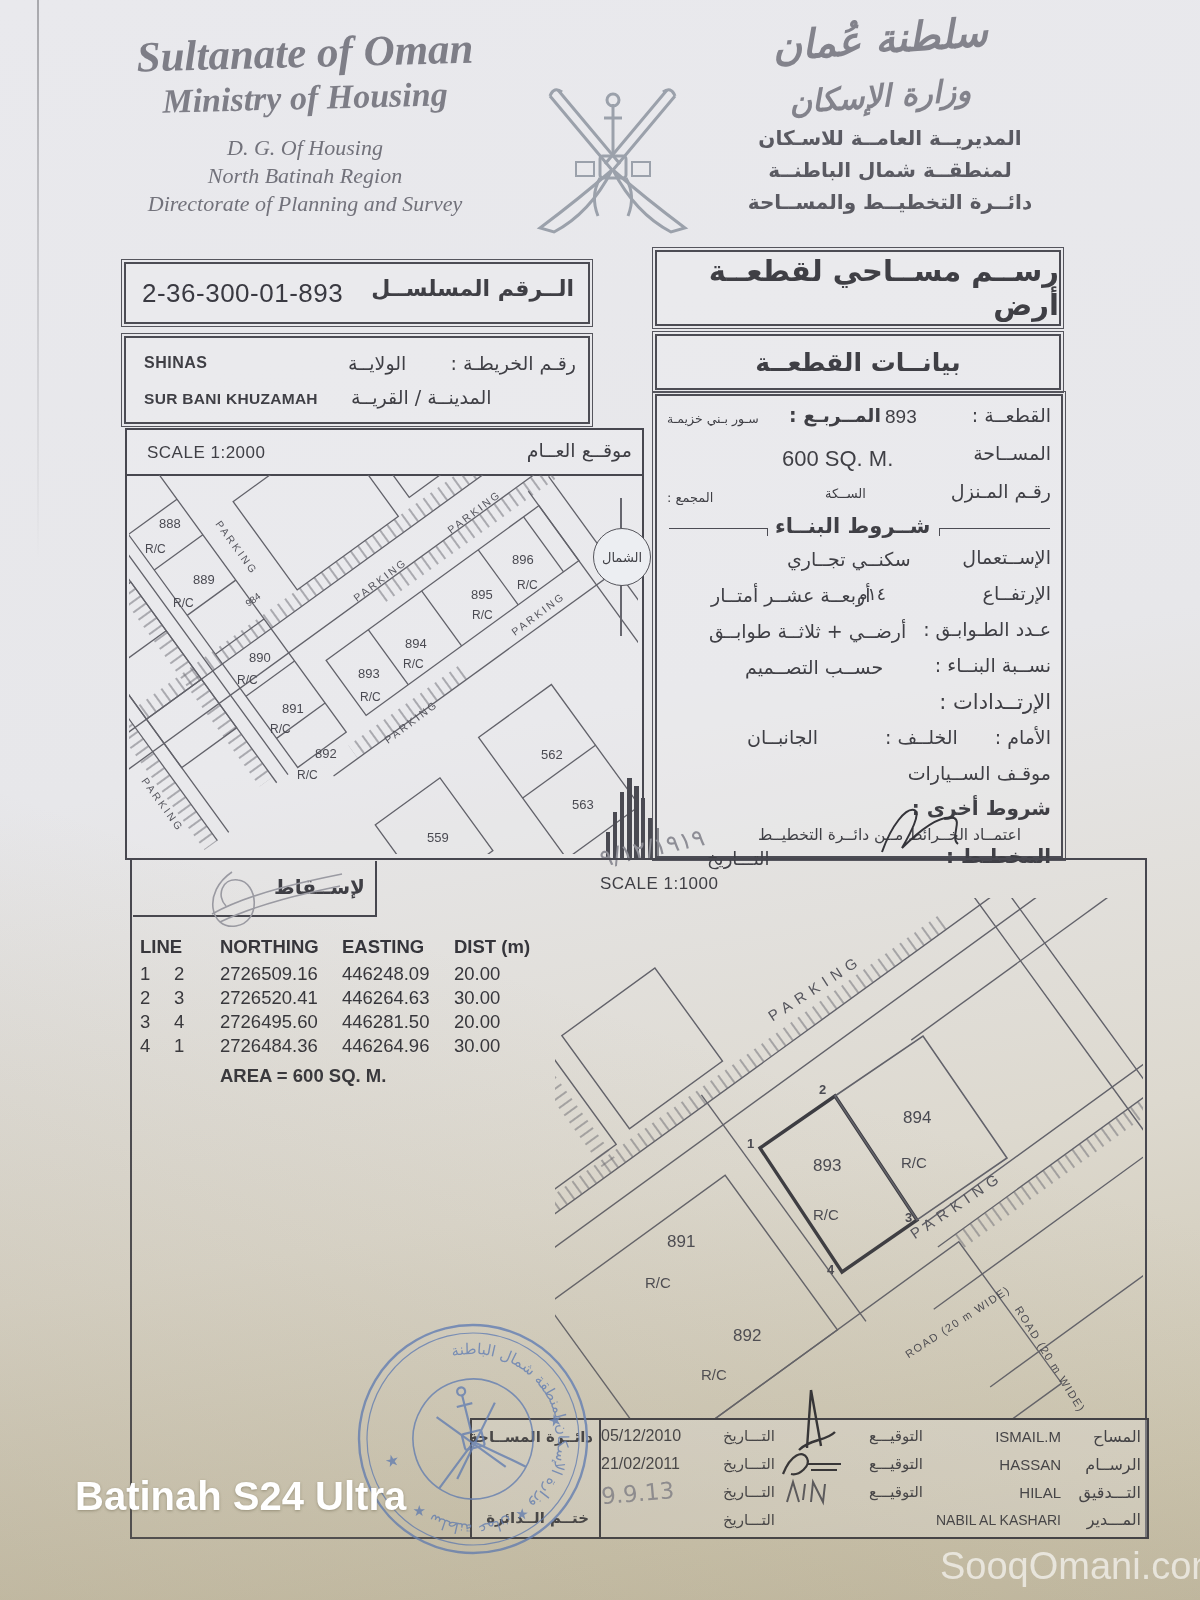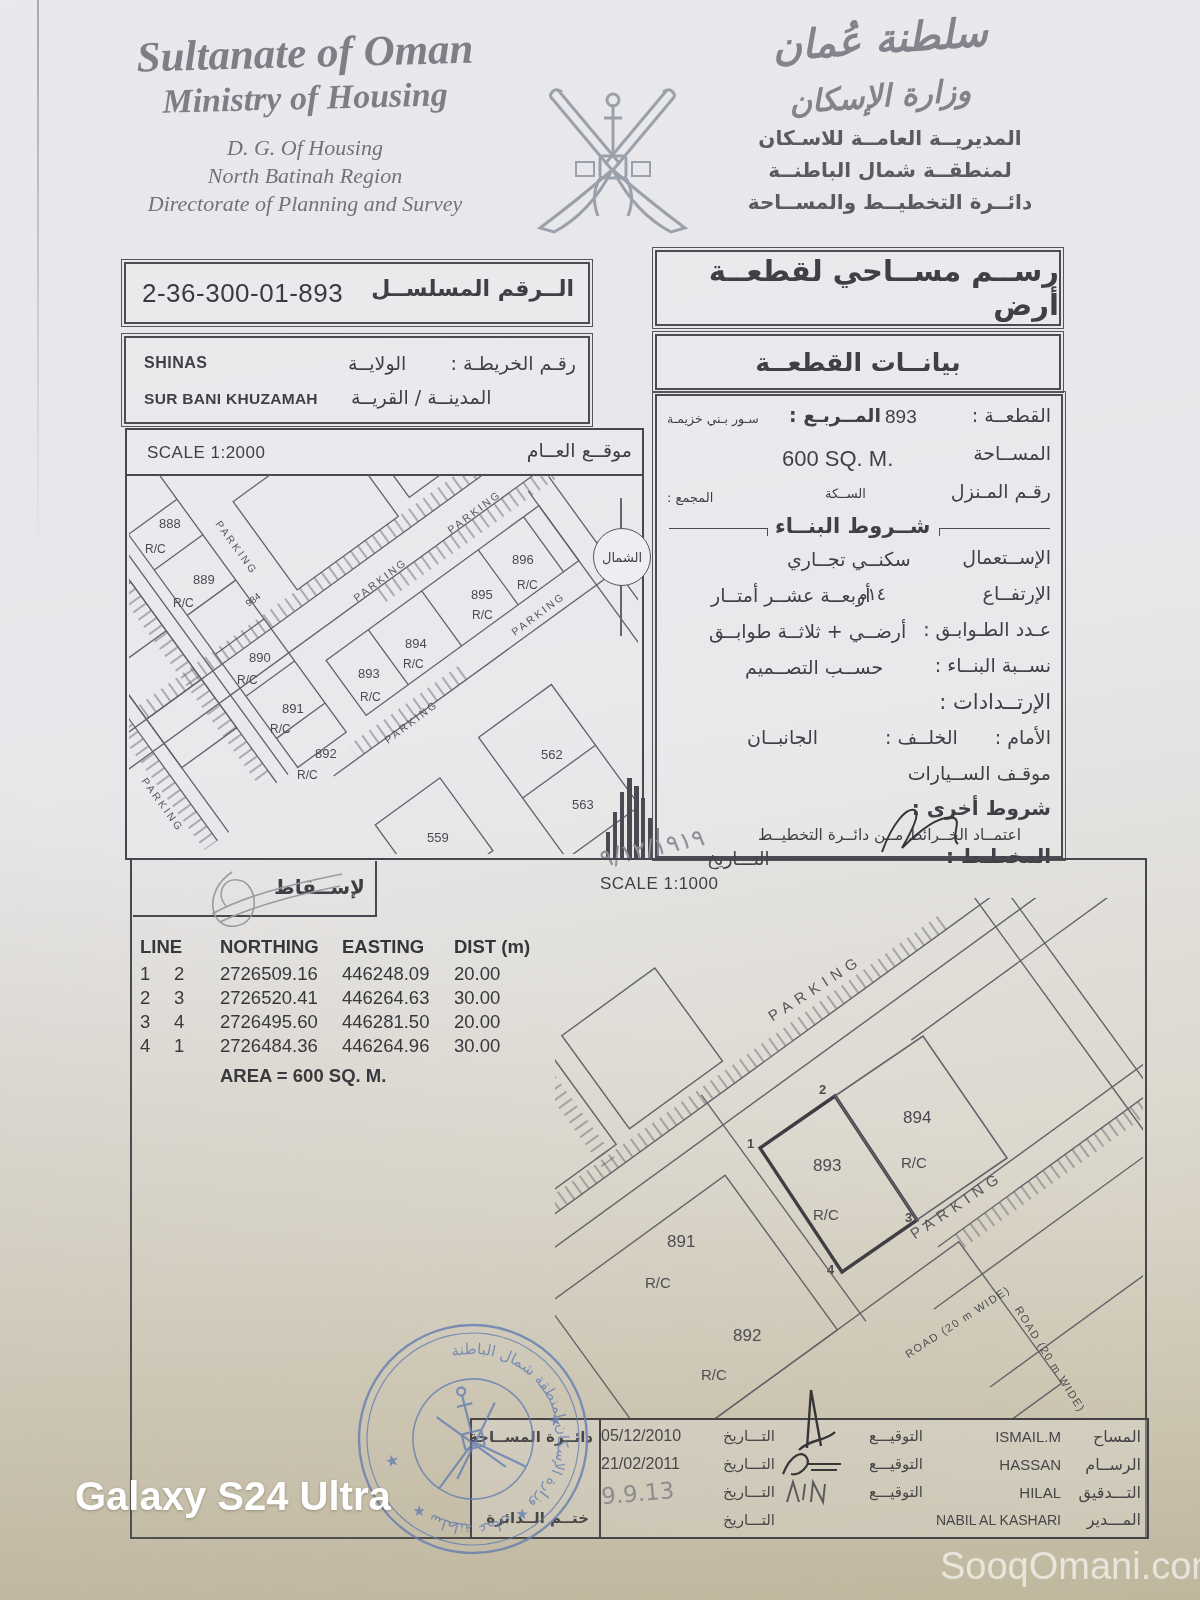--- a/index.html
+++ b/index.html
@@ -372,15 +372,15 @@
         <path d="M125 118 V90 M117 90 h16 M125 90 V80"></path>
         <circle cx="125" cy="76" r="4"></circle>
       </g>
       <text x="34" y="132" font-size="16" fill="#5f7fbe">★</text>
       <text x="202" y="132" font-size="16" fill="#5f7fbe">★</text>
     </g>
   </svg>
 
   <div class="abs" style="left:0;top:0;width:1200px;height:1600px;pointer-events:none;background:linear-gradient(200deg,rgba(0,0,0,0) 60%,rgba(140,125,85,.12) 82%,rgba(130,115,75,.2) 100%);"></div>
 
-  <div class="abs en" style="left:75px;top:1474px;font-size:40px;font-weight:bold;color:#ffffff;text-shadow:0 1px 3px rgba(90,85,60,.45);">Galaxy S24 Ultra</div>
+  <div class="abs en" style="left:75px;top:1474px;font-size:40px;font-weight:bold;color:#ffffff;text-shadow:0 1px 3px rgba(90,85,60,.45);">Batinah S24 Ultra</div>
   <div class="abs en" style="left:940px;top:1545px;font-size:38px;color:rgba(255,255,255,.62);">SooqOmani.com</div>
 </div>
 
 </body></html>

